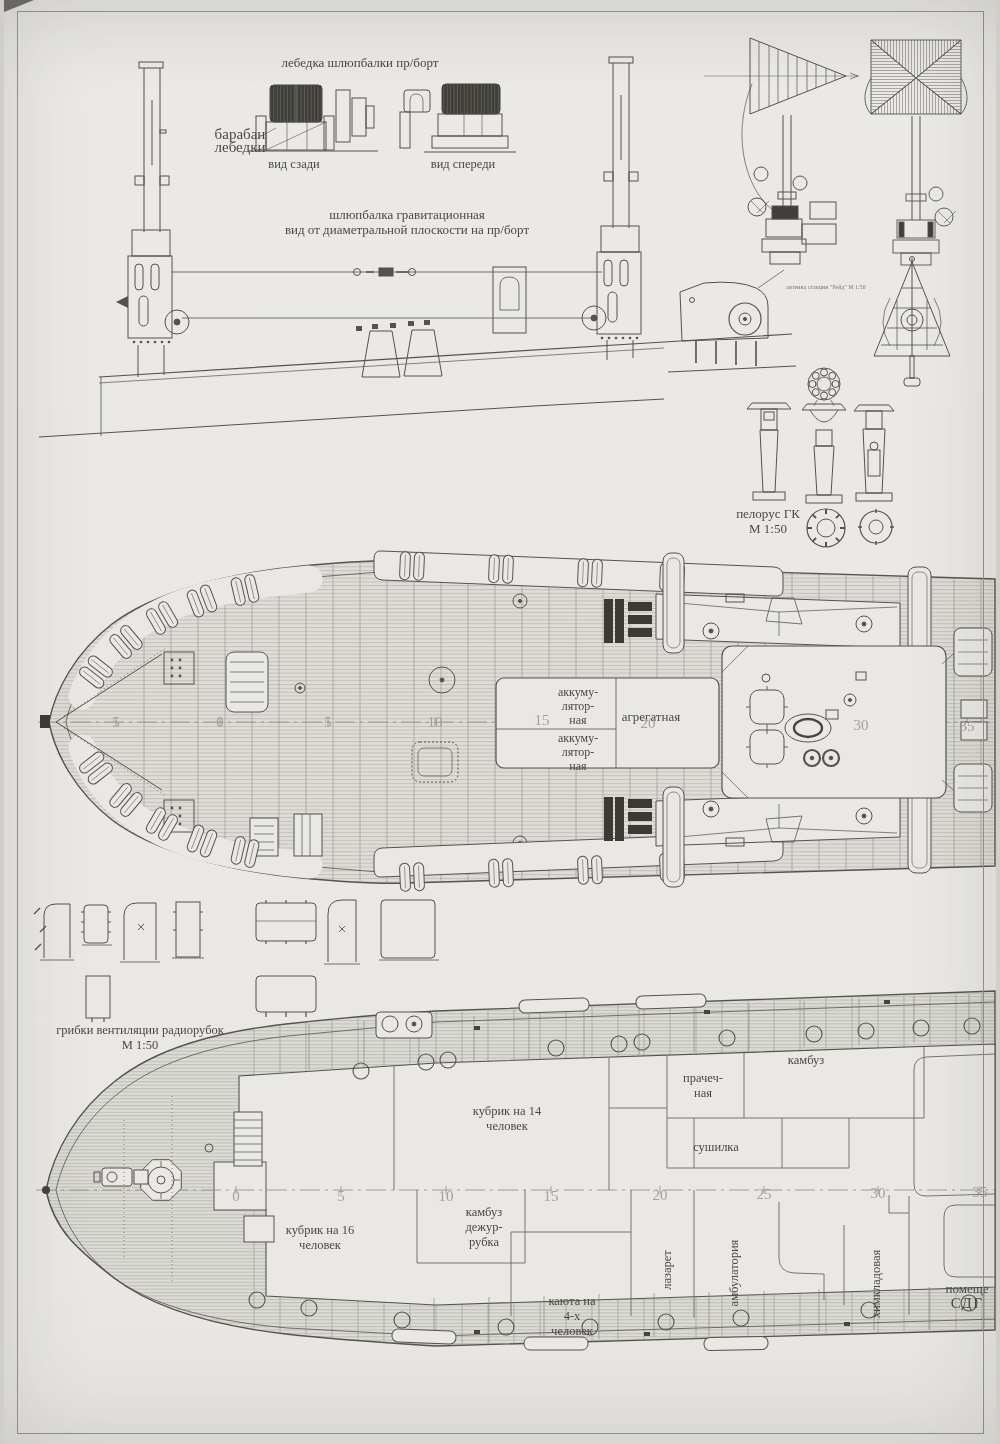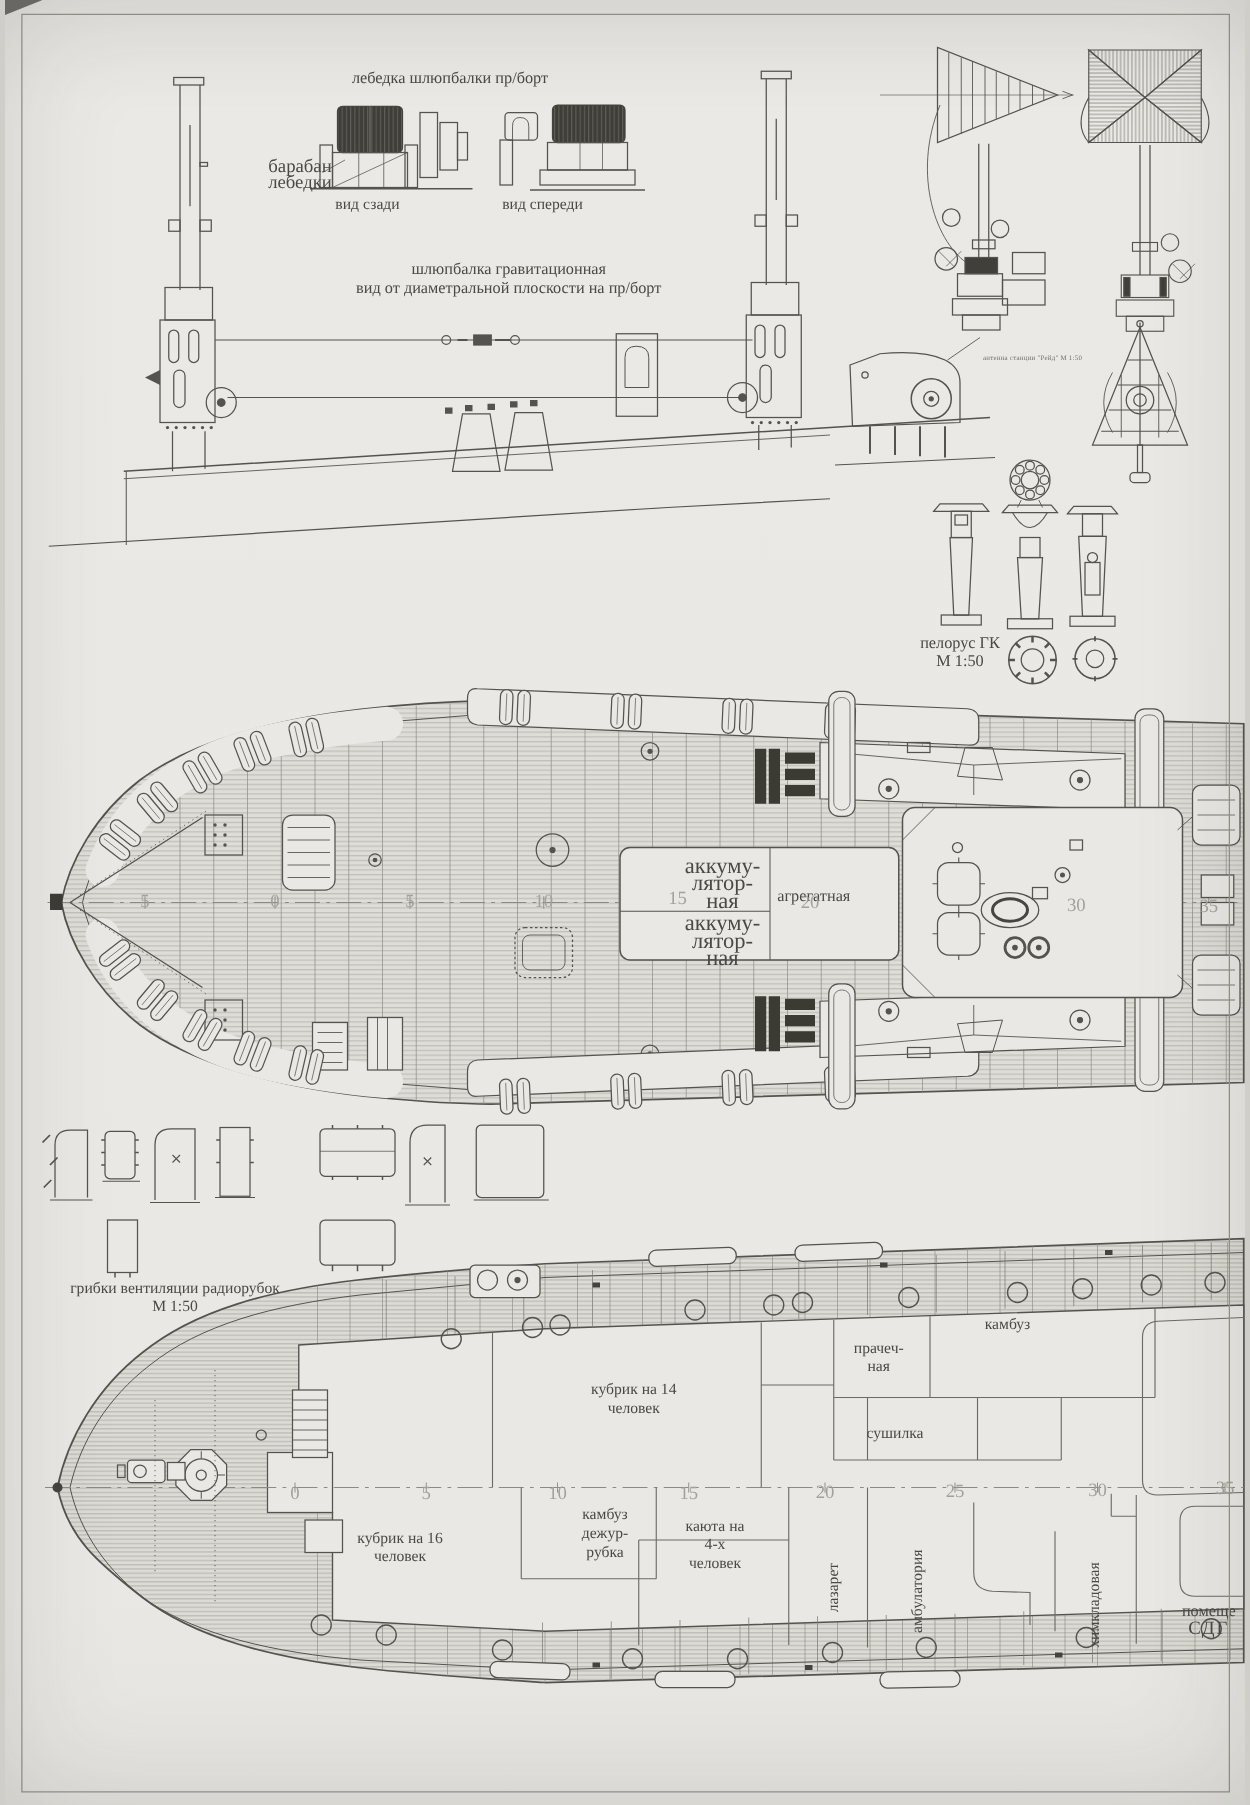--- a/index.html
+++ b/index.html
@@ -9,21 +9,21 @@
   .page::after{content:"";position:absolute;inset:0;pointer-events:none;
         box-shadow:inset 0 0 90px rgba(70,68,62,.16);}
   .frame{position:absolute;left:13px;top:11px;right:12px;bottom:10px;
         border:1px solid #94938d;pointer-events:none;}
   .corner{position:absolute;left:0;top:0;width:30px;height:12px;background:#4f4e4a;
         clip-path:polygon(0 0,100% 0,0 100%);opacity:.8;}
   svg{position:absolute;left:0;top:0;}
   .lbl{position:absolute;transform:translate(-50%,-50%);font-size:12.5px;line-height:15px;
        color:#4a4946;text-align:center;white-space:nowrap;}
   .t13{font-size:13px;line-height:15px;}
-  .t12{font-size:18px;line-height:14px;}
+  .t12{font-size:12px;line-height:14px;}
   .sm{font-size:15px;line-height:12.5px;}
   .tiny{font-size:5.5px;line-height:6px;color:#72716b;letter-spacing:.2px;}
   .vlbl{transform:translate(-50%,-50%) rotate(-90deg);}
   .ruler-num{position:absolute;transform:translate(-50%,-50%);font-size:15px;
        color:#a3a19a;font-family:"Liberation Serif","DejaVu Serif",serif;}
   .sdg-l2{font-size:15px;letter-spacing:1.5px;}
 </style>
 </head>
 <body>
 
@@ -505,21 +505,21 @@
   </g>
 </g>
 </svg>
 
 <div class="lbl t13" style="left:356px;top:62px">лебедка шлюпбалки пр/борт</div>
 <div class="lbl sm" style="left:236px;top:140px">
   <div>барабан</div>
   <div>лебедки</div>
 </div>
 <div class="lbl" style="left:290px;top:164px">вид сзади</div>
-<div class="lbl" style="left:430px;top:164px">вид спереди</div>
+<div class="lbl" style="left:459px;top:164px">вид спереди</div>
 <div class="lbl t13" style="left:403px;top:222px">
   <div>шлюпбалка гравитационная</div>
   <div>вид от диаметральной плоскости на пр/борт</div>
 </div>
 <div class="lbl tiny" style="left:822px;top:287px">антенна станции "Рейд" М 1:50</div>
 <div class="lbl t13" style="left:764px;top:521px">
   <div>пелорус ГК</div>
   <div>М 1:50</div>
 </div>
 
@@ -552,21 +552,21 @@
 <div class="lbl" style="left:712px;top:1147px">сушилка</div>
 <div class="lbl" style="left:316px;top:1238px">
   <div>кубрик на 16</div>
   <div>человек</div>
 </div>
 <div class="lbl" style="left:480px;top:1227px">
   <div>камбуз</div>
   <div>дежур-</div>
   <div>рубка</div>
 </div>
-<div class="lbl" style="left:568px;top:1236px">
+<div class="lbl" style="left:568px;top:1316px">
   <div>каюта на</div>
   <div>4-х</div>
   <div>человек</div>
 </div>
 <div class="lbl vlbl" style="left:663px;top:1270px">лазарет</div>
 <div class="lbl vlbl" style="left:730px;top:1273px">амбулатория</div>
 <div class="lbl vlbl" style="left:872px;top:1284px">химкладовая</div>
 <div class="lbl t13" style="left:963px;top:1296px">
   <div>помеще</div>
   <div class="sdg-l2">СДГ</div>

